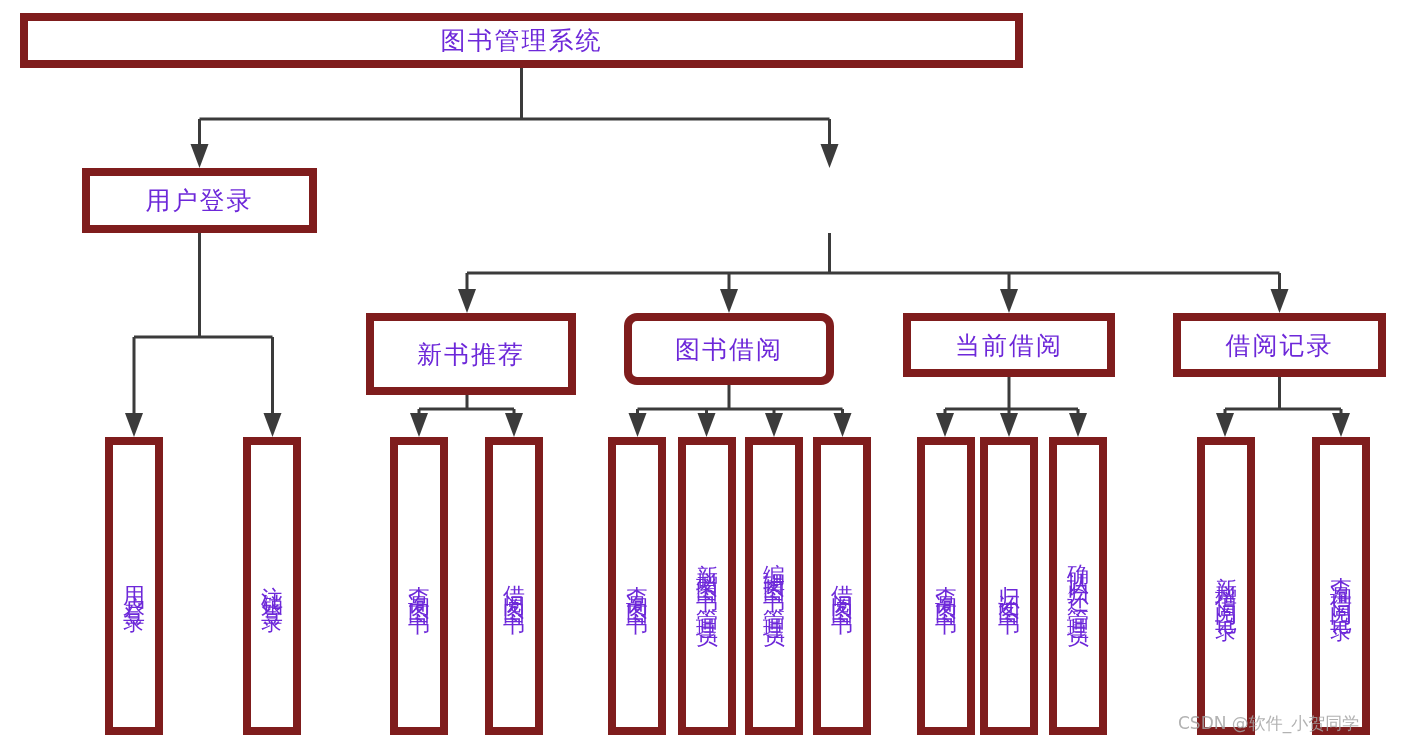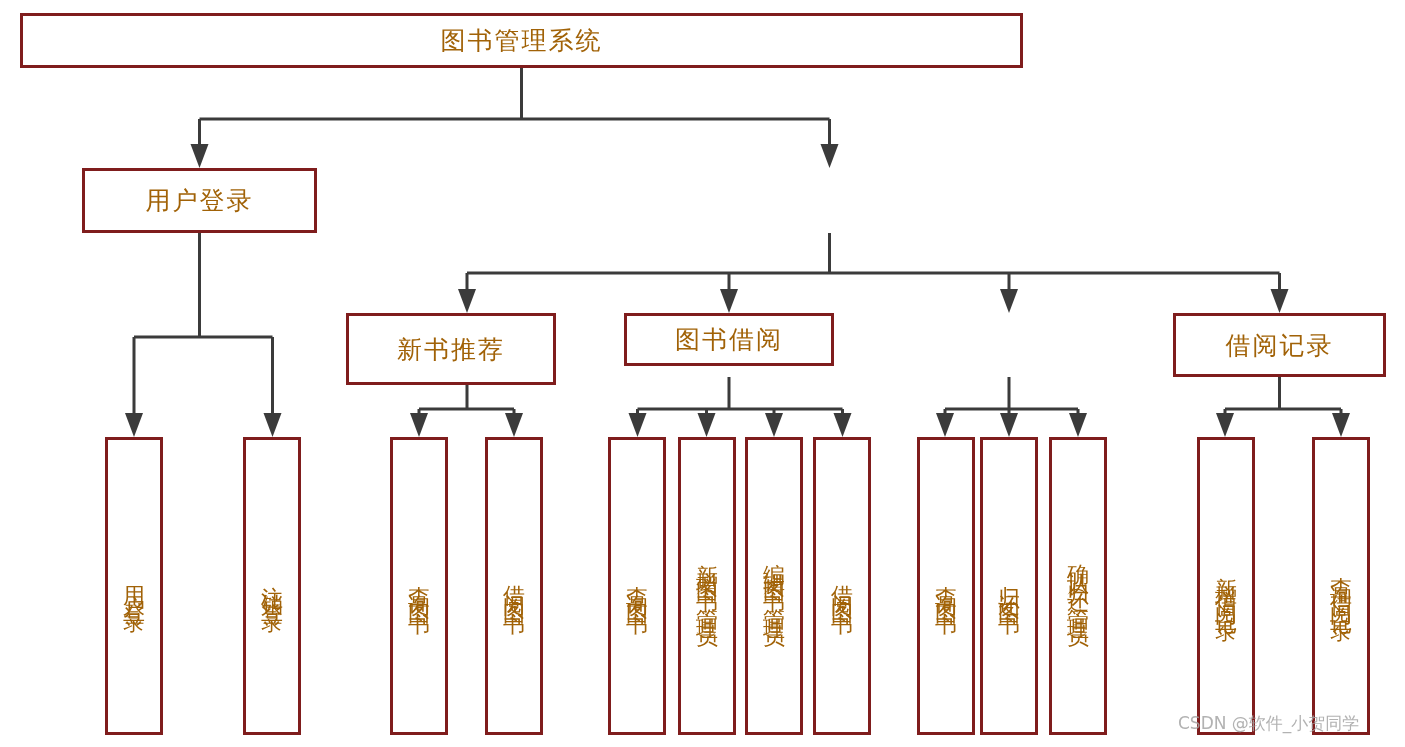--- a/index.html
+++ b/index.html
@@ -19,26 +19,26 @@
   svg.connectors path {
     fill: none;
     stroke: #3b3b3b;
     stroke-width: 3;
   }
   svg.connectors polygon { fill: #3b3b3b; }
 
   .box {
     position: absolute;
     box-sizing: border-box;
-    border: 3px solid #7f1d1d;
+    border: 8px solid #7f1d1d;
     background: #ffffff;
     display: flex;
     align-items: center;
     justify-content: center;
-    color: #a16207;
+    color: #6d28d9;
   }
   .hbox { font-size: 25px; letter-spacing: 2px; }
   .hbox span { white-space: nowrap; }
 
   .vbox {
     top: 437px;
     height: 298px;
     width: 58px;
     font-size: 22px;
   }
@@ -47,22 +47,22 @@
     text-orientation: mixed;
     letter-spacing: 9px;
     line-height: 1;
     max-height: 290px;
   }
 
   
   [data-name="node-root"]            { left: 20px;   top: 13px;  width: 1003px; height: 55px; }
   [data-name="node-user-login"]      { left: 82px;   top: 168px; width: 235px;  height: 65px; }
   [data-name="node-book-management"] { left: 712px;  top: 168px; width: 235px;  height: 65px; }
-  [data-name="node-new-books"]       { left: 346px;  top: 313px; width: 210px;  height: 72px; }
-  [data-name="node-book-borrow"]     { left: 624px;  top: 313px; width: 210px;  height: 53px; }
+  [data-name="node-new-books"]       { left: 366px;  top: 313px; width: 210px;  height: 82px; }
+  [data-name="node-book-borrow"]     { left: 624px;  top: 313px; width: 210px;  height: 72px; border-radius: 13px; }
   [data-name="node-current-borrow"]  { left: 903px;  top: 313px; width: 212px;  height: 64px; }
   [data-name="node-borrow-records"]  { left: 1173px; top: 313px; width: 213px;  height: 64px; }
 
   
   [data-name="leaf-user-login"]      { left: 105px;  }
   [data-name="leaf-logout"]          { left: 243px;  }
   [data-name="leaf-nb-query-book"]   { left: 390px;  }
   [data-name="leaf-nb-borrow-book"]  { left: 485px;  }
   [data-name="leaf-bb-query-book"]   { left: 608px;  }
   [data-name="leaf-bb-add-book"]     { left: 678px;  }
@@ -134,20 +134,23 @@
   <div class="box hbox" data-name="node-user-login">
     <span data-name="node-user-login-label">用户登录</span>
   </div>
 
   <div class="box hbox" data-name="node-new-books">
     <span data-name="node-new-books-label">新书推荐</span>
   </div>
   <div class="box hbox" data-name="node-book-borrow">
     <span data-name="node-book-borrow-label">图书借阅</span>
   </div>
+  <div class="box hbox" data-name="node-current-borrow">
+    <span data-name="node-current-borrow-label">当前借阅</span>
+  </div>
   <div class="box hbox" data-name="node-borrow-records">
     <span data-name="node-borrow-records-label">借阅记录</span>
   </div>
 
   <div class="box vbox" data-name="leaf-user-login">
     <span data-name="leaf-user-login-label">用户登录</span>
   </div>
   <div class="box vbox" data-name="leaf-logout">
     <span data-name="leaf-logout-label">注销登录</span>
   </div>

